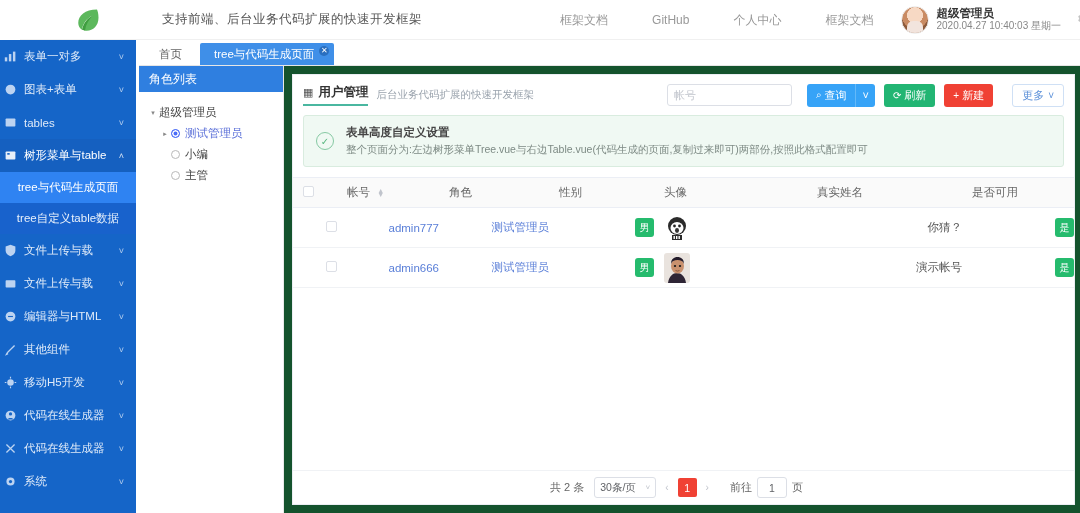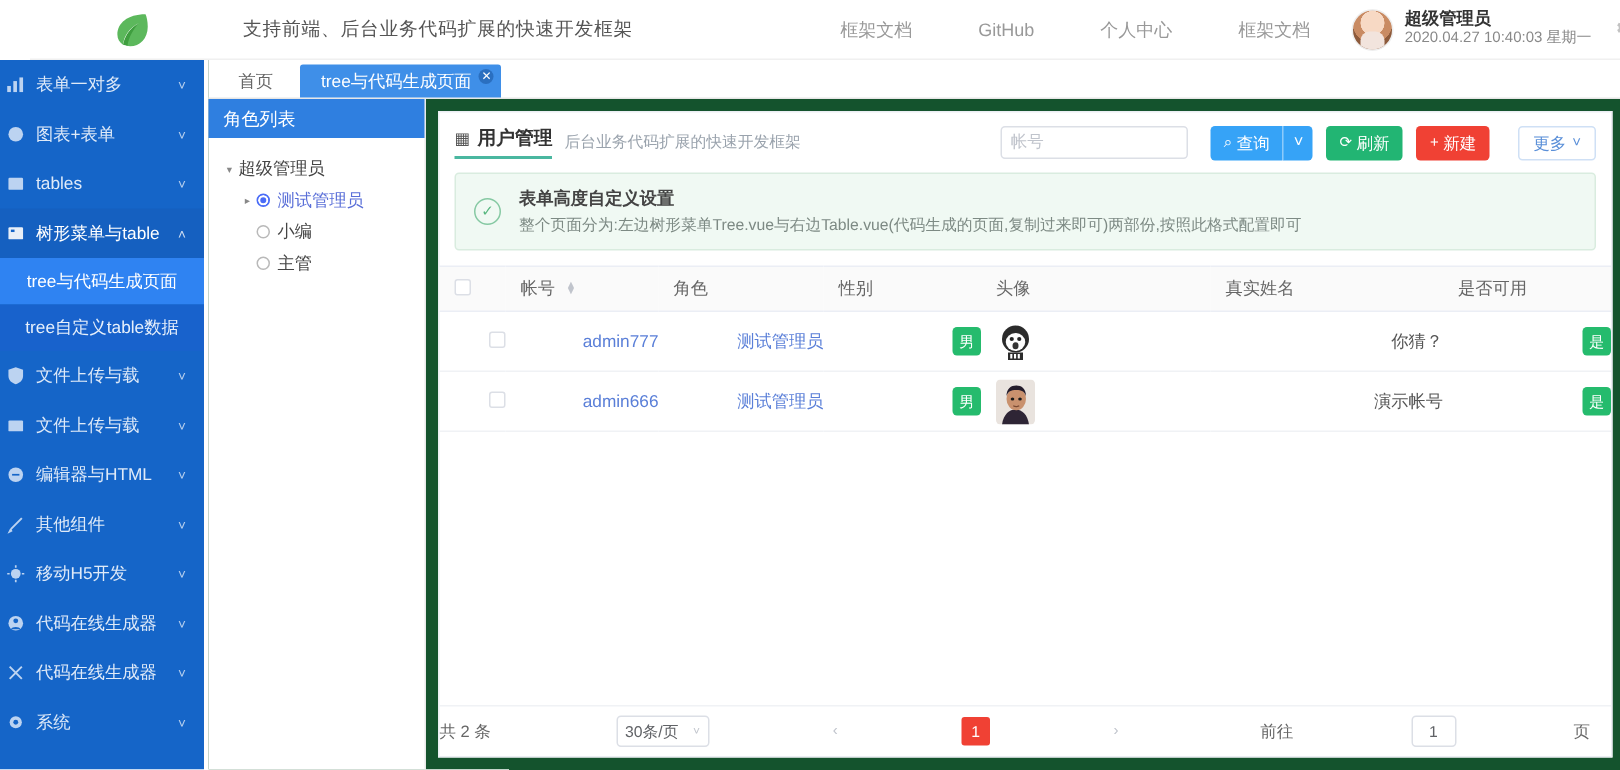--- a/index.html
+++ b/index.html
@@ -172,21 +172,21 @@
     display: inline-flex; align-items: center; justify-content: center;
     min-width: 19px; height: 19px; background: #25bb6d; color: #fff;
     border-radius: 3px; font-size: 10px; padding: 0 4px;
   }
   .av { width: 26px; height: 30px; border-radius: 3px; display: block; }
 
   
   .pager {
     position: absolute; left: 0; bottom: 0; width: 100%; height: 34px;
     border-top: 1px solid #f0f2f5; display: flex; align-items: center;
-    justify-content: space-between; padding-right: 14px; font-size: 11px; color: #666;
+    justify-content: center; padding-right: 14px; font-size: 11px; color: #666;
   }
   .pg-total { margin-right: 10px; }
   .pg-select {
     width: 62px; height: 21px; border: 1px solid #dcdfe6; border-radius: 3px;
     display: flex; align-items: center; justify-content: space-between;
     padding: 0 5px; color: #606266; font-size: 10.5px; background: #fff;
   }
   .pg-arrow { padding: 0 9px; color: #c0c4cc; font-size: 10px; cursor: pointer; }
   .pg-num {
     width: 19px; height: 19px; background: #f04134; color: #fff; border-radius: 2px;

